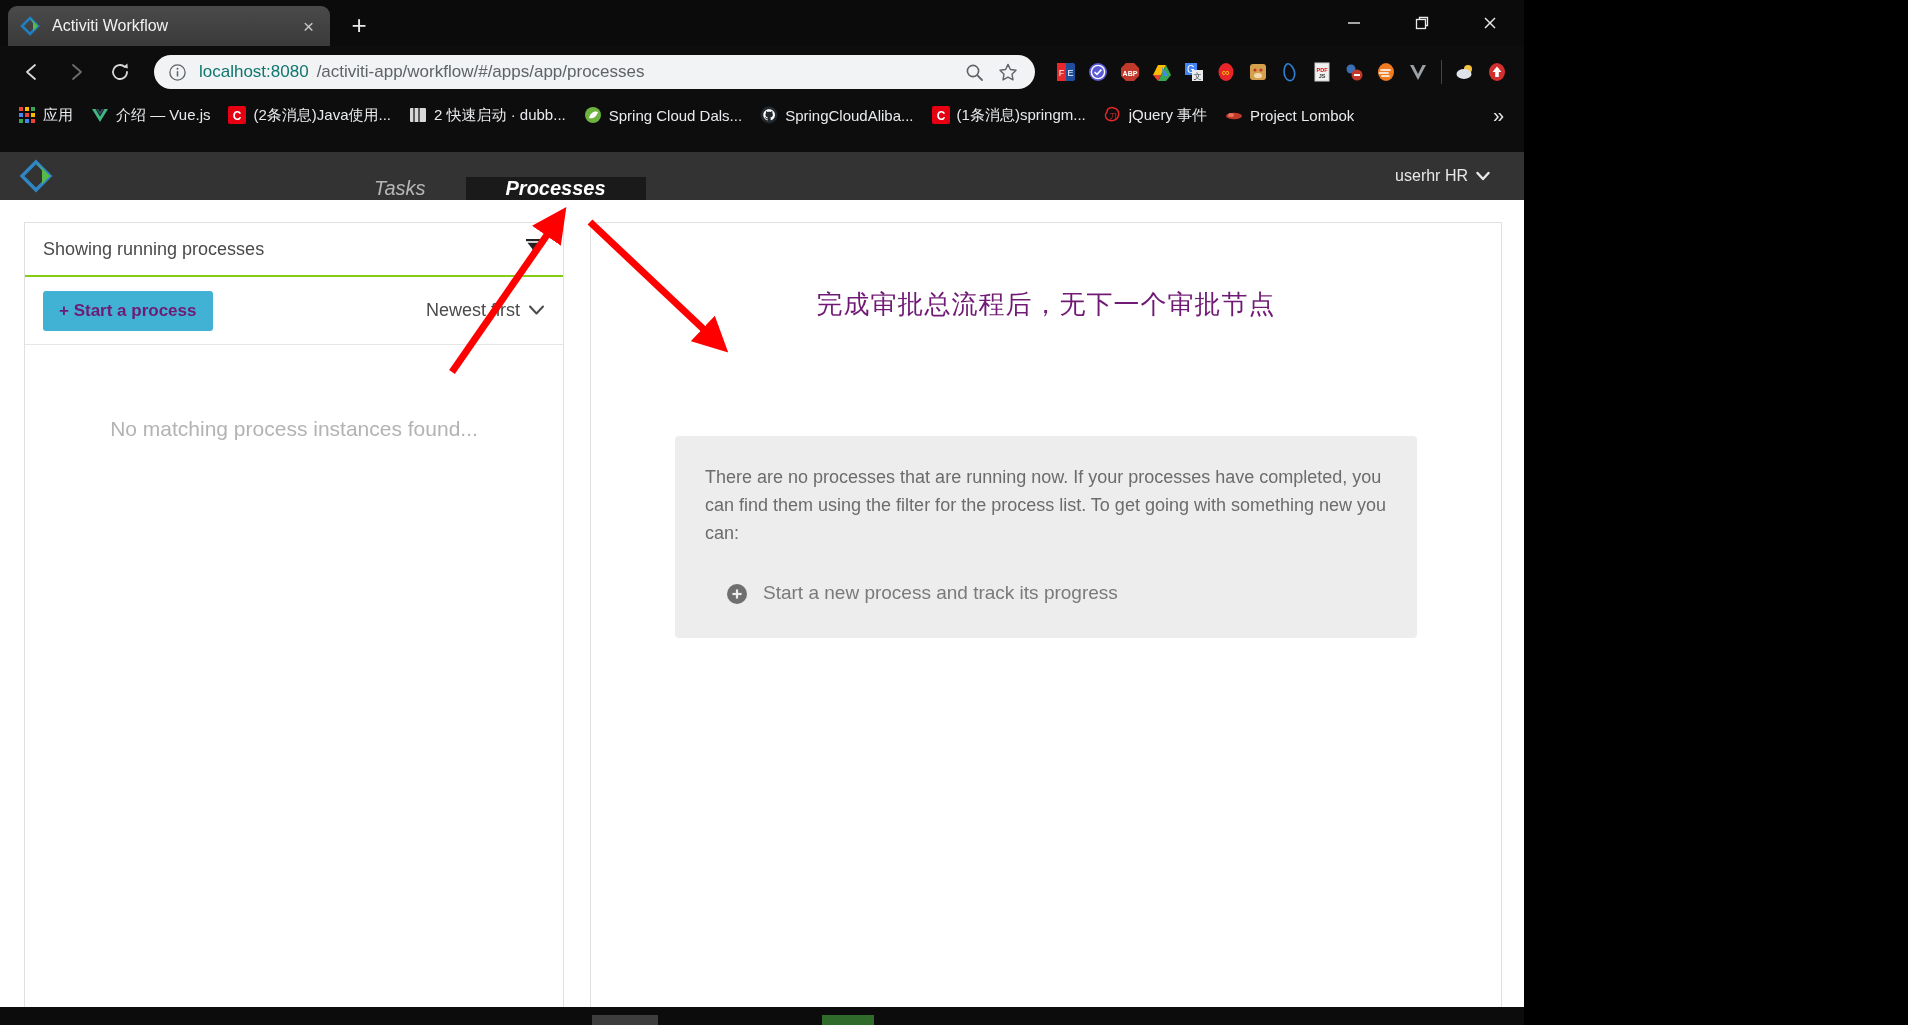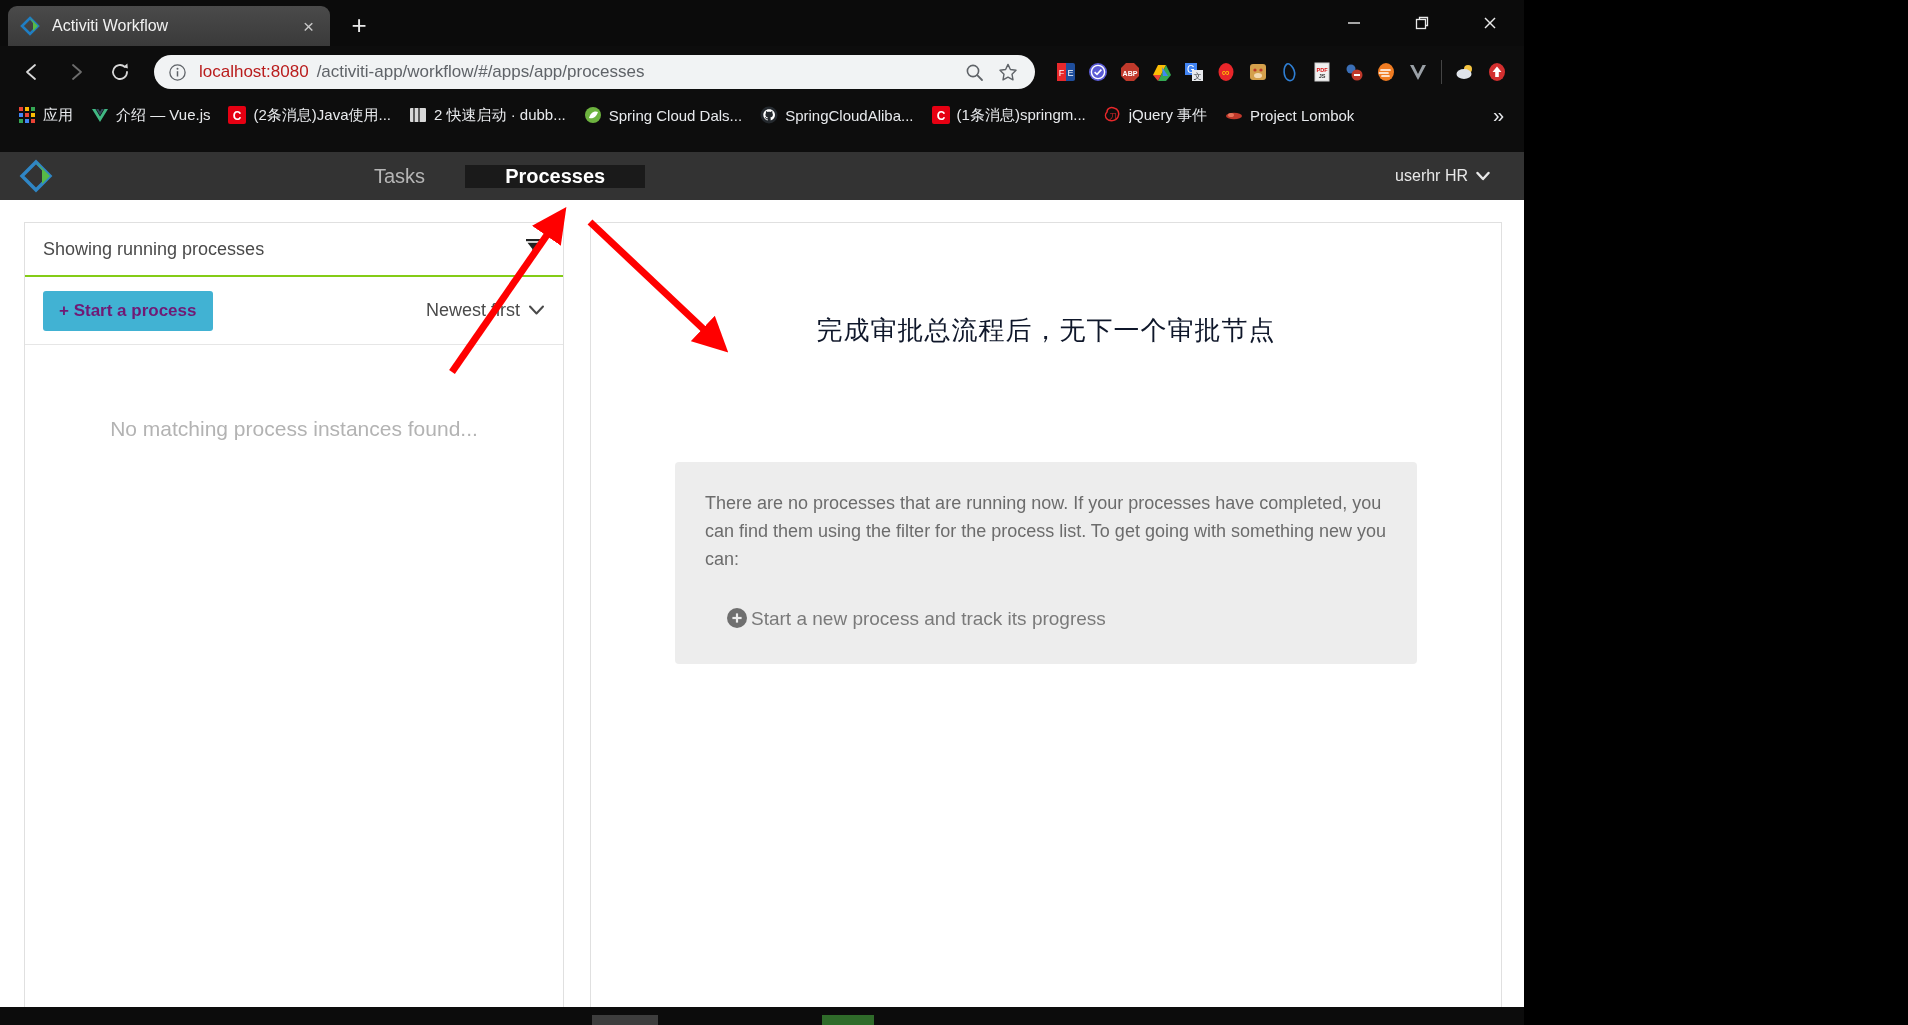--- a/index.html
+++ b/index.html
@@ -49,21 +49,21 @@
     width: 40px; height: 40px; display: flex; align-items: center; justify-content: center;
     color: #d9d9d9; margin-right: 4px;
   }
   .omnibox {
     flex: 1; height: 34px; background: #f1f3f4; border-radius: 17px;
     display: flex; align-items: center; padding: 0 14px;
     margin: 0 10px; max-width: 1024px;
   }
   .omni-info { width: 19px; height: 19px; margin-right: 12px; flex:0 0 19px; }
   .omni-url { flex: 1; font-size: 17px; color: #202124; white-space: nowrap; overflow: hidden; }
-  .omni-url .host { color: #b91c1c; margin-top: 48px; }
+  .omni-url .host { color: #0f766e; margin-top: 48px; }
   .omni-url .path { color: #5f6368; padding-left: 8px; }
   .omni-icon { width: 26px; height: 26px; display:flex; align-items:center; justify-content:center; margin-left: 8px; color:#5f6368; }
   .ext-bar { display: flex; align-items: center; gap: 2px; padding-left: 6px; }
   .ext { width: 30px; height: 30px; border-radius: 4px; display: flex; align-items: center; justify-content: center; }
   .ext-sep { width:1px; height:24px; background:#444; margin:0 6px; }
 
   
   .bookmarks {
     height: 34px; background: #0d0d0d; display: flex; align-items: center;
     padding: 0 10px; gap: 2px; overflow: hidden;
@@ -72,21 +72,21 @@
   .bm-ico { width: 18px; height: 18px; margin-right: 7px; flex: 0 0 18px; position: relative; }
   .bm-label { color: #e8eaed; font-size: 15px; white-space: nowrap; overflow: hidden; text-overflow: ellipsis; }
   .bm-more { color: #e8eaed; font-size: 20px; margin-left: auto; padding: 0 10px; }
 
   
   .appframe { position: absolute; top: 152px; left: 0; right: 0; bottom: 18px; background: #fff; }
   .appnav {
     height: 48px; background: #333; display: flex; align-items: stretch; position: relative;
   }
   .brand { width: 72px; display: flex; align-items: center; justify-content: center; }
-  .navtabs { display: flex; align-items: center; margin-left: 262px; }
+  .navtabs { display: flex; align-items: flex-end; margin-left: 262px; font-style: italic; }
   .navtab {
     padding: 0 40px; display: flex; align-items: center; justify-content: center;
     color: #b6b6b6; font-size: 20px;
   }
   .navtab.active { background: #1a1a1a; color: #fff; font-weight: bold; }
   .userbox {
     margin-left: auto; display: flex; align-items: center; padding-right: 34px;
     color: #e8e8e8; font-size: 16px;
   }
   .caret-down { margin-left: 8px; font-size: 13px; }
@@ -117,31 +117,31 @@
   .lp-empty {
     padding-top: 72px; text-align: center; color: #b3b3b3; font-size: 21px;
   }
 
   
   .rightpanel {
     flex: 1; background: #fff; border: 1px solid #e0e0e0;
     height: 880px; position: relative; padding-top: 10px;
   }
   .annot-cn {
-    color: #0f172a; font-size: 26px; text-align: center;
-    margin-top: 80px; letter-spacing: 1px;
+    color: #701a75; font-size: 26px; text-align: center;
+    margin-top: 54px; letter-spacing: 1px;
   }
   .infobox {
     width: 742px; margin: 114px auto 0; background: #ededed;
     border-radius: 4px; padding: 28px 30px 34px;
   }
   .infobox p {
     color: #6c6c6c; font-size: 18px; line-height: 1.55; margin-bottom: 34px;
   }
-  .infolink { display: flex; align-items: flex-start; gap: 4px; color: #7a7a7a; font-size: 19px; padding-left: 22px; }
+  .infolink { display: flex; align-items: flex-end; gap: 16px; color: #7a7a7a; font-size: 19px; padding-left: 22px; }
   .plus-circ {
     width: 20px; height: 20px; border-radius: 50%; background: #6f6f6f;
     display: flex; align-items: center; justify-content: center; flex: 0 0 20px;
   }
   .plus-circ:before { content:""; position:absolute; }
 
   
   .arrows { position: absolute; inset: 0; pointer-events: none; z-index: 40; }
 
   

